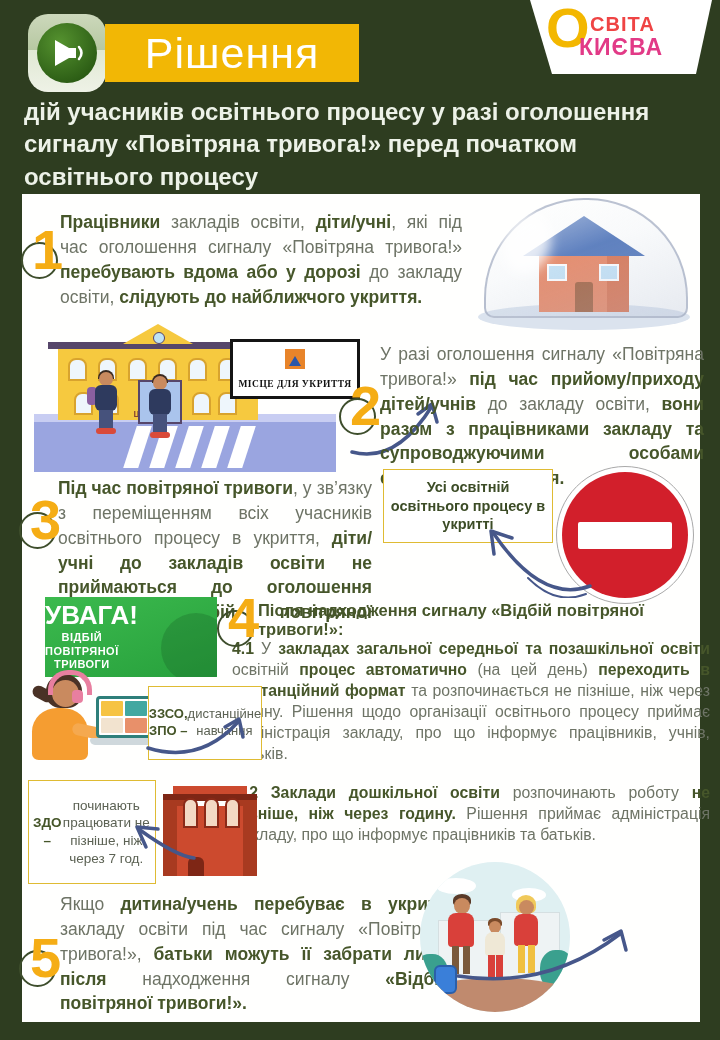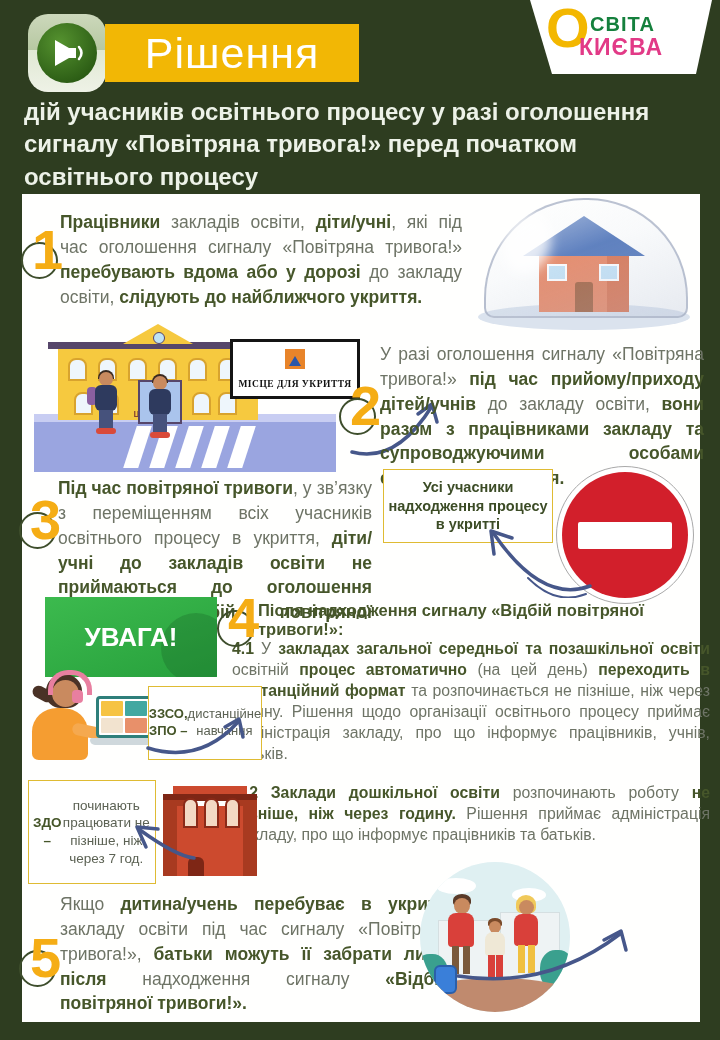--- a/index.html
+++ b/index.html
@@ -15,21 +15,21 @@
     background:linear-gradient(180deg,#ccd8bb 0%,#b7c8a2 46%,#e0e8d4 46%,#eef2e6 100%);
     display:flex; align-items:center; justify-content:center;}
   .hdr-icon-circle{width:60px; height:60px; border-radius:50%;
     background:radial-gradient(circle at 38% 32%, #55922f, #2c5d15 75%);
     display:flex; align-items:center; justify-content:center;}
   .title-box{left:105px; top:24px; width:254px; height:58px; background:#f2b705;
     color:#fff; font-size:43px; letter-spacing:1px; display:flex; align-items:center; justify-content:center;}
   .logo{left:520px; top:0; width:200px; height:74px; background:#fff;
     clip-path:polygon(5% 0, 96% 0, 88% 100%, 16% 100%);}
   .logo-o{left:26px; top:0px; font-size:56px; font-weight:800; color:#f3b700; line-height:1;}
-  .logo-svita{left:70px; top:13px; font-size:20px; font-weight:800; color:#15803d; letter-spacing:1px;}
+  .logo-svita{left:70px; top:13px; font-size:20px; font-weight:800; color:#ef4444; letter-spacing:1px;}
   .logo-kyeva{left:59px; top:34px; font-size:23px; font-weight:800; color:#e23a87; letter-spacing:1px;}
   .subtitle{left:24px; top:96px; width:664px; font-size:24px; font-weight:700;
     color:#edf2e8; line-height:1.35;}
 
   
   .card{left:22px; top:194px; width:678px; height:828px; background:#fffffe;}
 
   
   .step-num{font-size:56px; font-weight:700; color:#f5ad15; line-height:1; z-index:3;}
   .step-num::after{content:''; position:absolute; left:-11px; bottom:-1px; width:33px; height:33px;
@@ -95,21 +95,21 @@
   
   .noentry{left:556px; top:466px; width:136px; height:136px; border-radius:50%;
     background:#fff; border:1px solid #a9a9a9; display:flex; align-items:center; justify-content:center;}
   .noentry-inner{width:126px; height:126px; border-radius:50%; background:#d21f2b;
     display:flex; align-items:center; justify-content:center;}
   .noentry-bar{width:94px; height:27px; background:#fff; border-radius:2px;}
 
   
   .uvaga{left:45px; top:597px; width:172px; height:80px;
     background:linear-gradient(160deg,#3cba4e,#27a03c);
-    display:flex; flex-direction:column; align-items:center; justify-content:center; overflow:hidden;}
+    display:flex; flex-direction:column; align-items:flex-start; justify-content:center; overflow:hidden;}
   .uvaga::before{content:''; position:absolute; right:-14px; top:16px; width:70px; height:70px; border-radius:50%;
     background:rgba(20,90,35,.28);}
   .uvaga-title{font-size:26px; font-weight:800; color:#fff; line-height:1; z-index:1;}
   .uvaga-sub{font-size:11px; font-weight:800; color:#fff; text-align:center; line-height:1.25;
     white-space:pre-line; letter-spacing:.5px; margin-top:3px; z-index:1;}
 
   
   .girl{left:20px; top:668px; width:140px; height:105px;}
   .g-hair{position:absolute; left:26px; top:6px; width:36px; height:34px; background:#4a3226; border-radius:50% 50% 40% 40%;}
   .g-tail{position:absolute; left:12px; top:20px; width:22px; height:12px; background:#4a3226; border-radius:10px; transform:rotate(28deg);}
@@ -243,36 +243,39 @@
     <path d="M6 60 Q50 72 86 14"></path>
     <path d="M72 22 L86 12 L91 30"></path>
   </svg>
 
   <div class="abs step-num" style="left:350px; top:378px;">2</div>
   <div class="abs para fs17" style="left:380px; top:342px; width:324px;"><span>У разі оголошення сигналу «Повітряна тривога!» </span><span class="b">під час прийому/приходу дітей/учнів</span><span> до закладу освіти, </span><span class="b">вони разом з працівниками закладу та супроводжуючими особами слідують до укриття.</span></div>
 
   <div class="abs step-num" style="left:30px; top:492px;">3</div>
   <div class="abs para fs17" style="left:58px; top:476px; width:314px;"><span class="b">Під час повітряної тривоги</span><span>, у зв’язку з переміщенням всіх учасників освітнього процесу в укриття, </span><span class="b">діти/учні до закладів освіти не приймаються до оголошення сигналу «Відбій повітряної тривоги!».</span></div>
 
-  <div class="abs ybox" style="left:383px; top:469px; width:160px; height:64px; font-size:14.5px; font-weight:700; color:#3c4c26;">Усі учасники надходження процесу в укритті</div>
+  <div class="abs ybox" style="left:383px; top:469px; width:160px; height:64px; font-size:14.5px; font-weight:700; color:#3c4c26;">Усі освітній освітнього процесу в укритті</div>
 
   <div class="abs noentry">
     <div class="noentry-inner">
         <div class="noentry-bar"></div>
       </div>
   </div>
 
   <svg class="abs arrow" style="left:478px; top:518px;" width="118" height="80">
     <path d="M112 68 Q64 86 16 16"></path>
     <path d="M16 36 L13 13 L34 20"></path>
     <path class="thin" d="M108 76 Q78 88 50 60"></path>
   </svg>
 
   <div class="abs uvaga">
     <div class="uvaga-title">УВАГА!</div>
+    <div class="uvaga-sub">ВІДБІЙ
+ПОВІТРЯНОЇ
+ТРИВОГИ</div>
   </div>
 
   <div class="abs step-num" style="left:228px; top:590px;">4</div>
   <div class="abs para" style="left:258px; top:601px; width:452px; font-size:16.5px; text-align:left;"><span class="b">Після надходження сигналу «Відбій повітряної тривоги!»:</span></div>
   <div class="abs para fs16" style="left:232px; top:638px; width:478px;"><span class="b">4.1</span><span> У </span><span class="b">закладах загальної середньої та позашкільної освіти</span><span> освітній </span><span class="b">процес автоматично</span><span> (на цей день) </span><span class="b">переходить в дистанційний формат</span><span> та розпочинається не пізніше, ніж через годину. Рішення щодо організації освітнього процесу приймає адміністрація закладу, про що інформує працівників, учнів, батьків.</span></div>
   <div class="abs para fs16" style="left:236px; top:782px; width:474px;"><span class="b">4.2 Заклади дошкільної освіти</span><span> розпочинають роботу </span><span class="b">не пізніше, ніж через годину.</span><span> Рішення приймає адміністрація закладу, про що інформує працівників та батьків.</span></div>
 
   <div class="abs girl">
     <div class="g-tail"></div>
     <div class="g-hair"></div>

